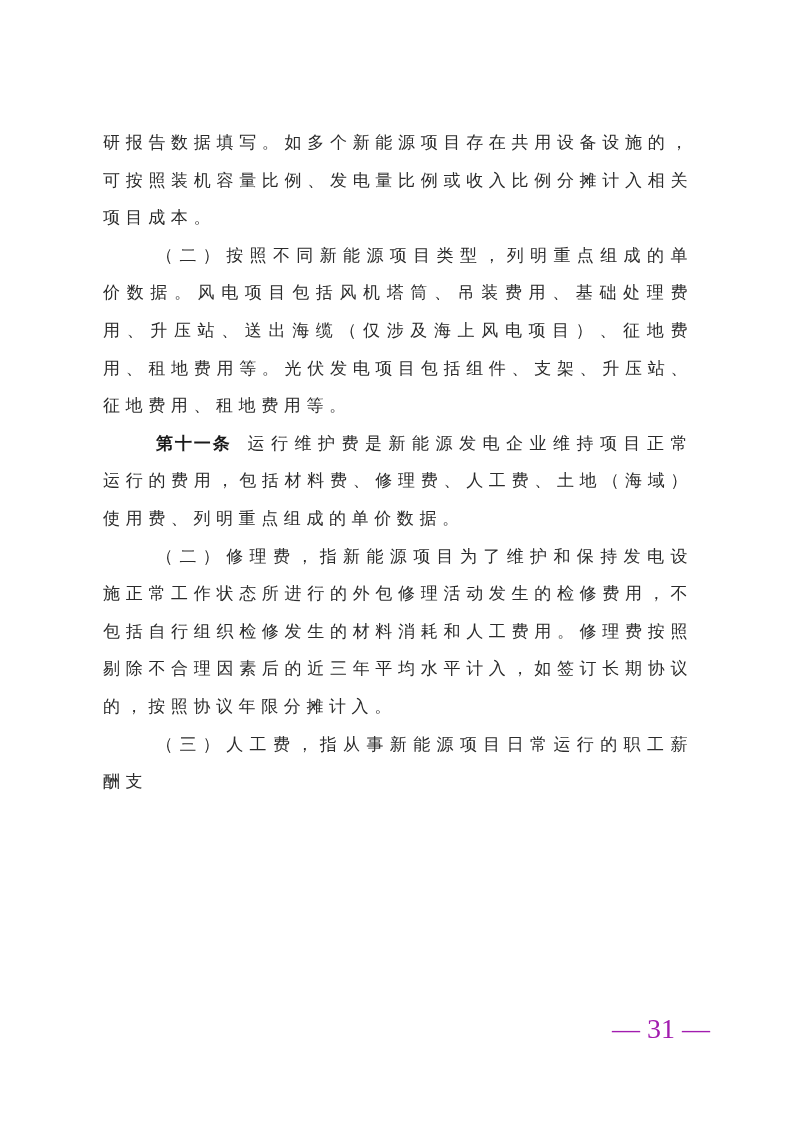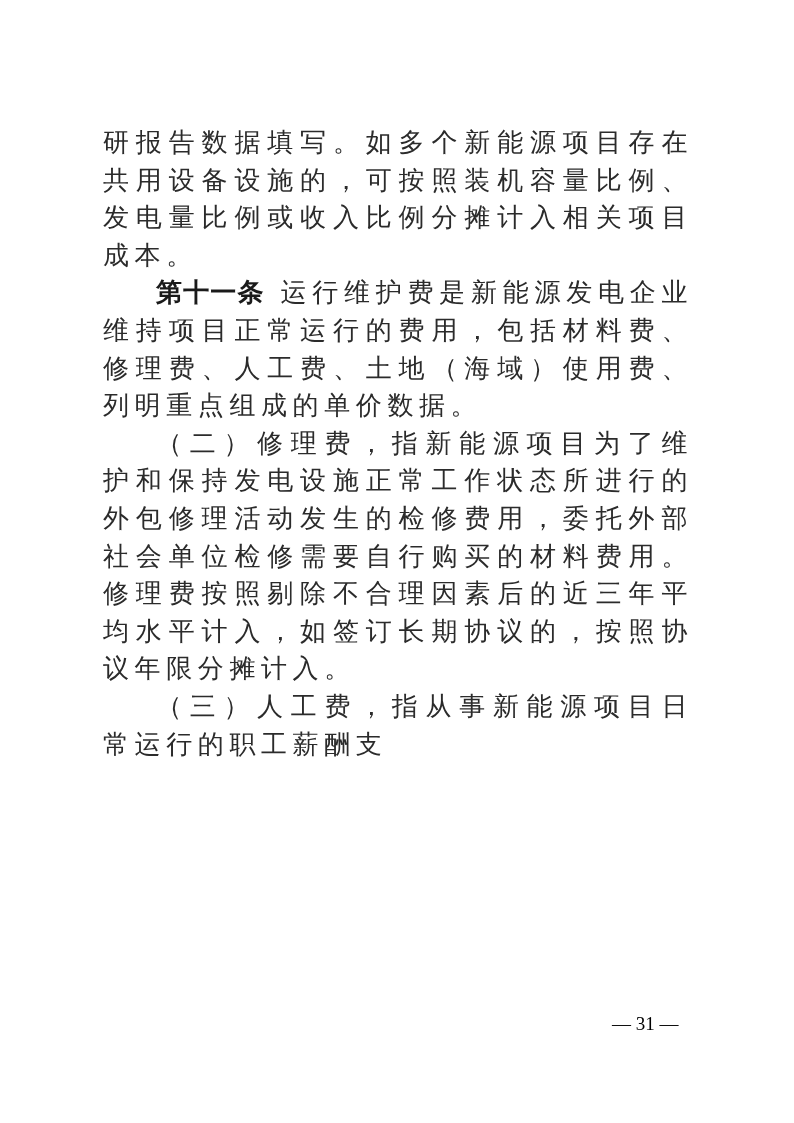--- a/index.html
+++ b/index.html
@@ -16,21 +16,21 @@
     color: #2a2a2a;
   }
   .page {
     position: absolute;
     left: 103px;
     top: 124px;
     width: 590px;
   }
   .para {
     margin: 0;
-    font-size: 26px;
+    font-size: 17px;
     line-height: 37.6px;
     letter-spacing: 5.6px;
     text-align: justify;
     text-justify: inter-ideograph;
     word-break: break-all;
     color: #2b2b2b;
   }
   .indent {
     text-indent: 53px;
   }
@@ -38,28 +38,29 @@
     font-weight: bold;
     color: #1a1a1a;
     letter-spacing: 1px;
     margin-right: 16px;
   }
   .page-number {
     position: absolute;
     top: 1013px;
     left: 612px;
     font-family: "Liberation Serif", "DejaVu Serif", serif;
-    font-size: 19px;
-    color: #000000;
+    font-size: 28px;
+    color: #a21caf;
     white-space: pre;
   }
 </style>
 </head>
 <body>
 
 <div class="page">
   <p class="para">研报告数据填写。如多个新能源项目存在共用设备设施的，可按照装机容量比例、发电量比例或收入比例分摊计入相关项目成本。</p>
+  <p class="para indent">（二）按照不同新能源项目类型，列明重点组成的单价数据。风电项目包括风机塔筒、吊装费用、基础处理费用、升压站、送出海缆（仅涉及海上风电项目）、征地费用、租地费用等。光伏发电项目包括组件、支架、升压站、征地费用、租地费用等。</p>
   <p class="para indent"><span class="article-no">第十一条</span><span>运行维护费是新能源发电企业维持项目正常运行的费用，包括材料费、修理费、人工费、土地（海域）使用费、列明重点组成的单价数据。</span></p>
-  <p class="para indent">（二）修理费，指新能源项目为了维护和保持发电设施正常工作状态所进行的外包修理活动发生的检修费用，委托外部社会单位检修需要自行购买的材料费用。修理费按照剔除不合理因素后的近三年平均水平计入，如签订长期协议的，按照协议年限分摊计入。</p>
+  <p class="para indent">（二）修理费，指新能源项目为了维护和保持发电设施正常工作状态所进行的外包修理活动发生的检修费用，不包括自行组织检修发生的材料消耗和人工费用。修理费按照剔除不合理因素后的近三年平均水平计入，如签订长期协议的，按照协议年限分摊计入。</p>
   <p class="para indent">（三）人工费，指从事新能源项目日常运行的职工薪酬支</p>
 </div>
 
 <div class="page-number">— 31 —</div>
 
 </body></html>

